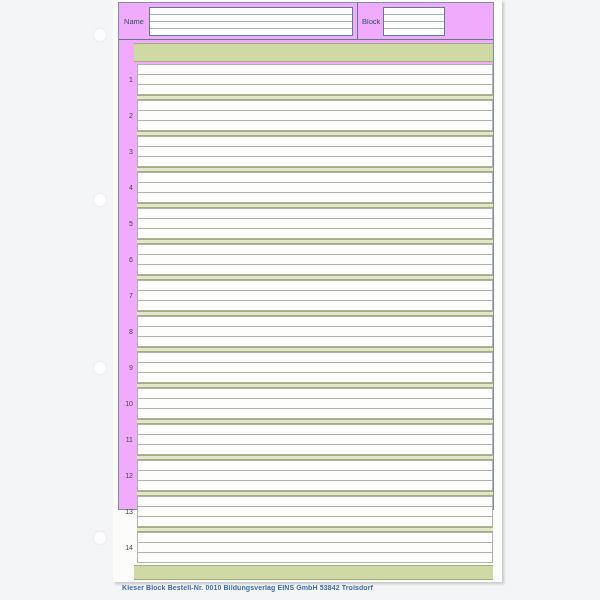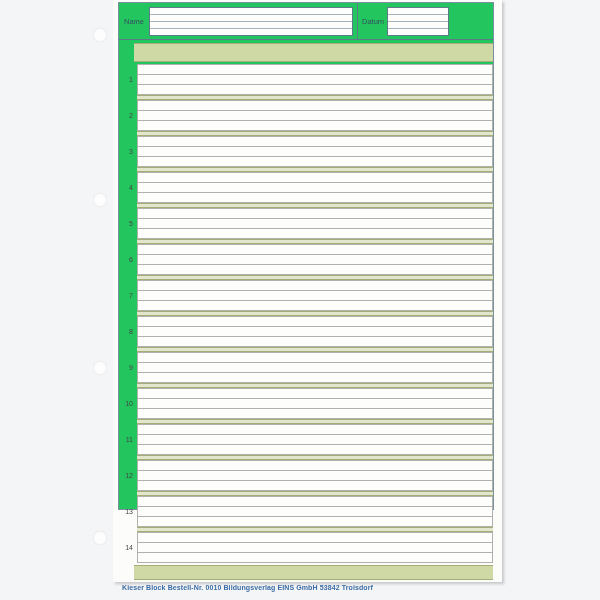--- a/index.html
+++ b/index.html
@@ -9,21 +9,21 @@
   
   .hole{position:absolute;left:93px;width:14px;height:14px;border-radius:50%;
         background:#fdfdfe;box-shadow:inset 0 0 2px rgba(0,0,0,0.13), 0 0 1px rgba(0,0,0,0.07);}
 
   
   .sheet{position:absolute;left:113px;top:0;width:389px;height:582px;background:#fcfcfb;
          box-shadow:1.5px 1.5px 2.5px rgba(60,65,70,0.25);}
 
   
   .content{position:absolute;left:5px;top:2px;width:376px;height:508px;
-           border:1px solid #7b919e;background:#22c55e;box-sizing:border-box;}
+           border:1px solid #7b919e;background:#f0abfc;box-sizing:border-box;}
 
   
   .header{display:flex;height:36px;border-bottom:1px solid #5f7a88;align-items:stretch;}
   .hsec{display:flex;align-items:center;box-sizing:border-box;}
   .hsec.bl{border-left:1px solid #5f7a88;}
   .hlabel{font-size:7.5px;color:#35505f;white-space:nowrap;}
   .sec-name{flex:0 0 238px;}
   .sec-name .hlabel{width:30px;text-align:center;}
   .sec-datum{flex:0 0 95px;}
   .sec-datum .hlabel{padding:0 3px 0 4px;}
@@ -75,21 +75,21 @@
         <div class="hsec sec-name">
           <span class="hlabel">Name</span>
           <div class="hbox name-box">
             <div class="hrow"></div>
             <div class="hrow"></div>
             <div class="hrow"></div>
             <div class="hrow"></div>
           </div>
         </div>
         <div class="hsec bl sec-datum">
-          <span class="hlabel">Datum</span>
+          <span class="hlabel">Block</span>
           <div class="hbox datum-box">
             <div class="hrow"></div>
             <div class="hrow"></div>
             <div class="hrow"></div>
             <div class="hrow"></div>
           </div>
         </div>
       </div>
 
       <div class="body">

